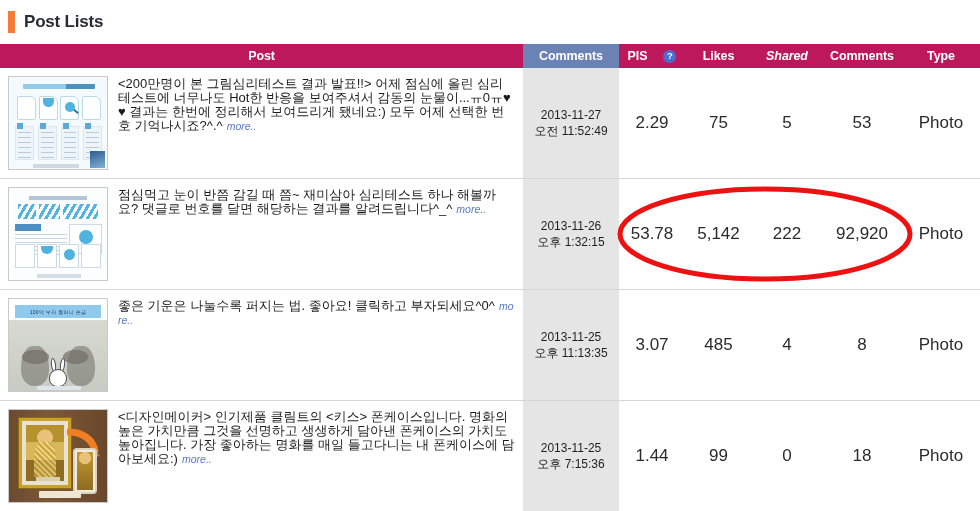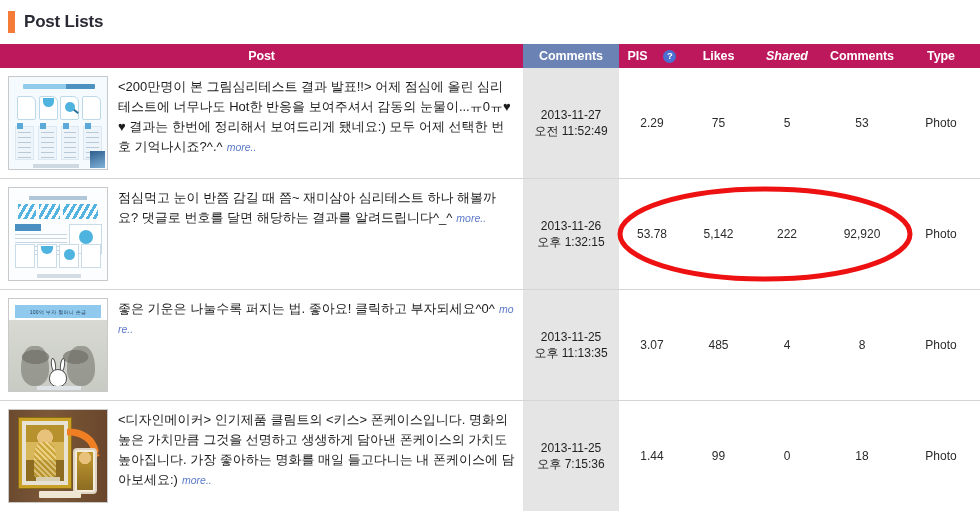--- a/index.html
+++ b/index.html
@@ -82,30 +82,30 @@
   td.cell-post { vertical-align: top; padding: 0; }
   .post-inner { display: flex; align-items: flex-start; padding: 8px 8px 8px 8px; }
 
   .thumb {
     width: 100px; height: 94px; flex: none;
     border: 1px solid #c9c9c9; background: #fff;
     overflow: hidden; position: relative; cursor: pointer;
   }
   .post-text {
     padding-left: 10px; padding-top: 1px;
-    font-size: 13px; line-height: 20px; color: #1b1b1b;
+    font-size: 13px; line-height: 14px; color: #1b1b1b;
     word-break: break-all;
   }
   .more-link { color: #5b79c9; font-size: 10.5px; font-style: italic; margin-left: 4px; cursor: pointer; }
 
   td.cell-published {
     background: #e5e5e5; text-align: center;
     font-size: 12px; line-height: 16px; color: #1f1f1f;
   }
-  td.cell-num, td.cell-type { text-align: center; font-size: 12px; }
+  td.cell-num, td.cell-type { text-align: center; font-size: 17px; }
 
   
   .tn { position:absolute; inset:0; }
 
   
   .tn1 { background:#f4fafe; }
   .tn1 .t-title { position:absolute; top:7px; left:14px; width:72px; height:5px;
     background:linear-gradient(90deg,#7fc3e8 0 60%, #2f7fb5 60% 100%); opacity:.85; border-radius:1px;}
   .tn1 .icons { position:absolute; top:19px; left:8px; right:6px; height:26px; display:flex; justify-content:space-between;}
   .tn1 .ic { width:19px; height:24px; background:#fff; border:1px solid #bcd9e8; border-radius:2px 6px 2px 2px; position:relative;}

